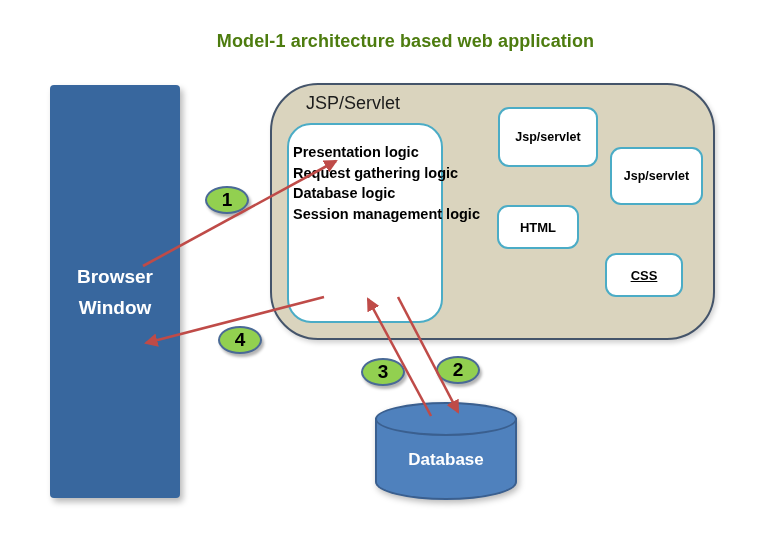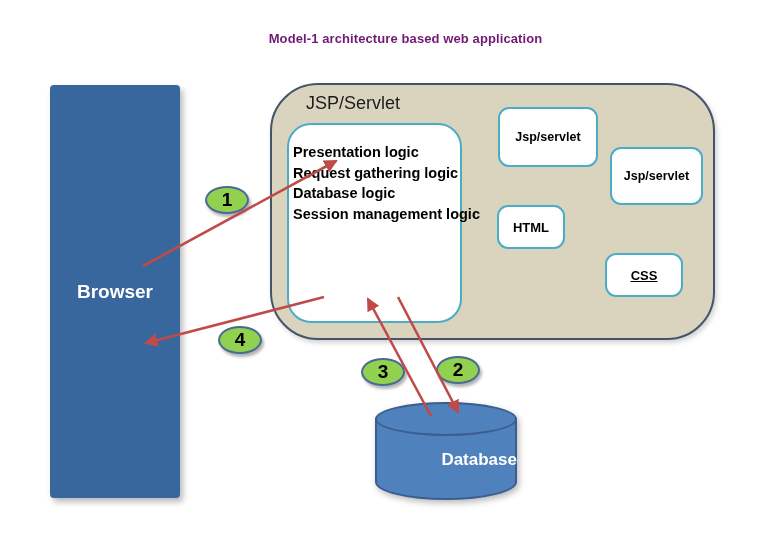--- a/index.html
+++ b/index.html
@@ -14,23 +14,23 @@
     height: 555px;
     background: #ffffff;
     overflow: hidden;
   }
   .title {
     position: absolute;
     left: 44px;
     right: 0;
     top: 31px;
     text-align: center;
-    font-size: 13px;
-    font-weight: bold;
-    color: #701a75;
+    font-size: 18px;
+    font-weight: bold;
+    color: #4d7c0f;
     letter-spacing: 0.1px;
   }
   
   .browser {
     position: absolute;
     left: 50px;
     top: 85px;
     width: 130px;
     height: 413px;
     background: var(--browser-fill, #38679e);
@@ -67,21 +67,21 @@
     left: 34px;
     top: 8px;
     font-size: 18px;
     color: #1c1c1c;
   }
   
   .logic-box {
     position: absolute;
     left: 287px;
     top: 123px;
-    width: 175px;
+    width: 156px;
     height: 200px;
     background: #ffffff;
     border: 2px solid var(--box-border, #4bacc6);
     border-radius: 24px;
     box-sizing: border-box;
     padding: 17px 0 0 4px;
   }
   .logic-item {
     font-size: 14.5px;
     font-weight: bold;
@@ -98,21 +98,21 @@
     box-sizing: border-box;
     display: flex;
     align-items: center;
     justify-content: center;
     font-weight: bold;
     font-size: 12.5px;
     color: #000000;
   }
   #comp-jsp1 { left: 498px; top: 107px; width: 100px; height: 60px; }
   #comp-jsp2 { left: 610px; top: 147px; width: 93px;  height: 58px; }
-  #comp-html { left: 497px; top: 205px; width: 68px;  height: 44px; font-size: 13px; }
+  #comp-html { left: 497px; top: 205px; width: 82px;  height: 44px; font-size: 13px; }
   #comp-css  { left: 605px; top: 253px; width: 78px;  height: 44px; font-size: 13px; text-decoration: underline; }
   
   .cylinder {
     position: absolute;
     left: 375px;
     top: 402px;
     width: 142px;
     height: 98px;
     filter: drop-shadow(2px 3px 3px rgba(0,0,0,0.28));
   }
@@ -133,21 +133,21 @@
     height: 34px;
     background: var(--db-fill, #4f81bd);
     border: 2px solid var(--db-border, #3a5f8f);
     border-radius: 50%;
     box-sizing: border-box;
   }
   .cyl-label {
     position: absolute;
     left: 0; right: 0;
     top: 48px;
-    text-align: right;
+    text-align: center;
     color: #ffffff;
     font-weight: bold;
     font-size: 17px;
   }
   
   .step {
     position: absolute;
     width: 44px;
     height: 28px;
     background: var(--step-fill, #92d050);
@@ -186,20 +186,21 @@
 </head>
 <body>
 
 <div class="canvas">
 
   <div class="title">Model-1 architecture based web application</div>
 
   <div class="browser">
     <div class="browser-label">
       <div>Browser</div>
+      <div>Window</div>
     </div>
   </div>
 
   <div class="container-box">
     <div class="container-label">JSP/Servlet</div>
   </div>
 
   <div class="logic-box">
     <div class="logic-item">Presentation logic</div>
     <div class="logic-item">Request gathering logic</div>

